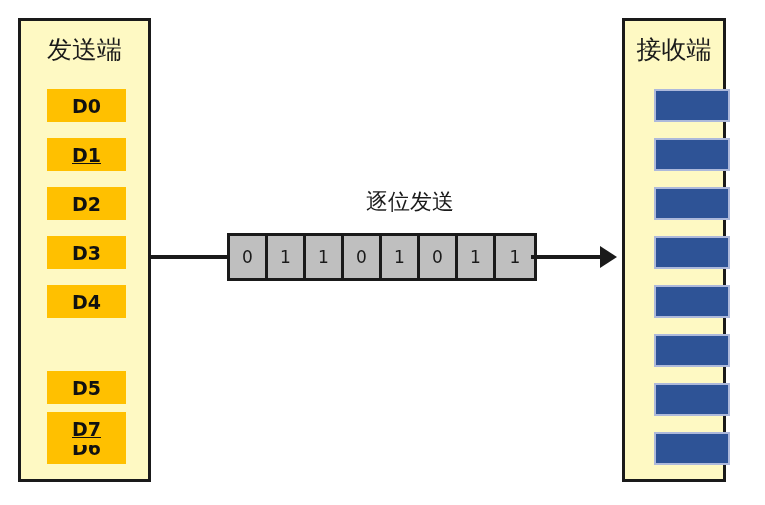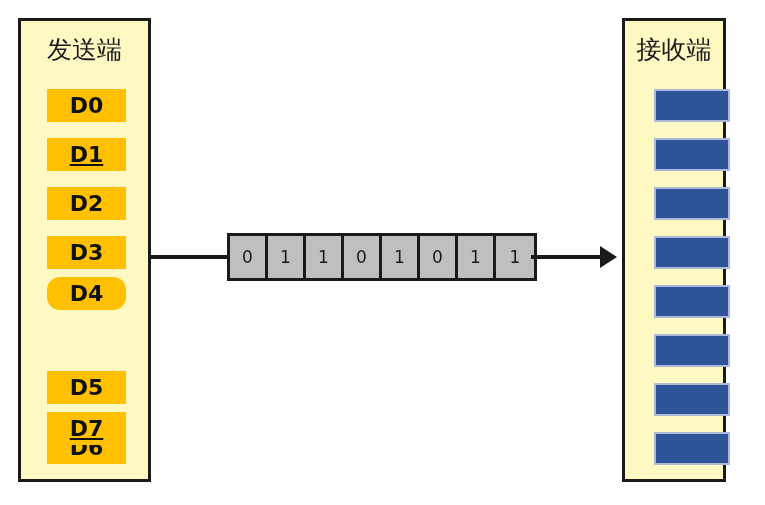--- a/index.html
+++ b/index.html
@@ -52,21 +52,21 @@
   .data-bar {
     position: absolute;
     width: 79px;
     height: 33px;
     background: #FFC000;
     box-sizing: border-box;
     display: flex;
     align-items: center;
     justify-content: center;
     color: #111111;
-    font-size: 22px;
+    font-size: 19px;
     font-weight: bold;
     font-family: "DejaVu Sans", "Liberation Sans", sans-serif;
   }
   #sender-panel .data-bar { left: 26px; }
 
   
   .recv-bar {
     position: absolute;
     left: 29px;
     width: 76px;
@@ -164,37 +164,38 @@
         </div>
         <div class="data-bar" style="top: 49px; text-decoration: underline;">
           <span>D1</span>
         </div>
         <div class="data-bar" style="top: 98px; justify-content: center;">
           <span>D2</span>
         </div>
         <div class="data-bar" style="top: 147px;">
           <span>D3</span>
         </div>
-        <div class="data-bar" style="top: 188px; border-radius: 13px;">
+        <div class="data-bar" style="top: 196px;">
           <span>D4</span>
         </div>
         <div class="data-bar" style="top: 253px; margin-top: 29px;">
           <span>D5</span>
         </div>
         <div class="data-bar" style="top: 306px; margin-top: 36px;">
           <span>D6</span>
         </div>
         <div class="data-bar" style="top: 323px; text-decoration: underline;">
           <span>D7</span>
         </div>
       </div>
   </div>
 
   <div id="transmission">
 
+    <div id="transmission-label">逐位发送</div>
 
     <div id="wire-left"></div>
 
     <div id="bit-train">
         <div class="bit-cell">0</div>
         <div class="bit-cell">1</div>
         <div class="bit-cell">1</div>
         <div class="bit-cell">0</div>
         <div class="bit-cell">1</div>
         <div class="bit-cell">0</div>

